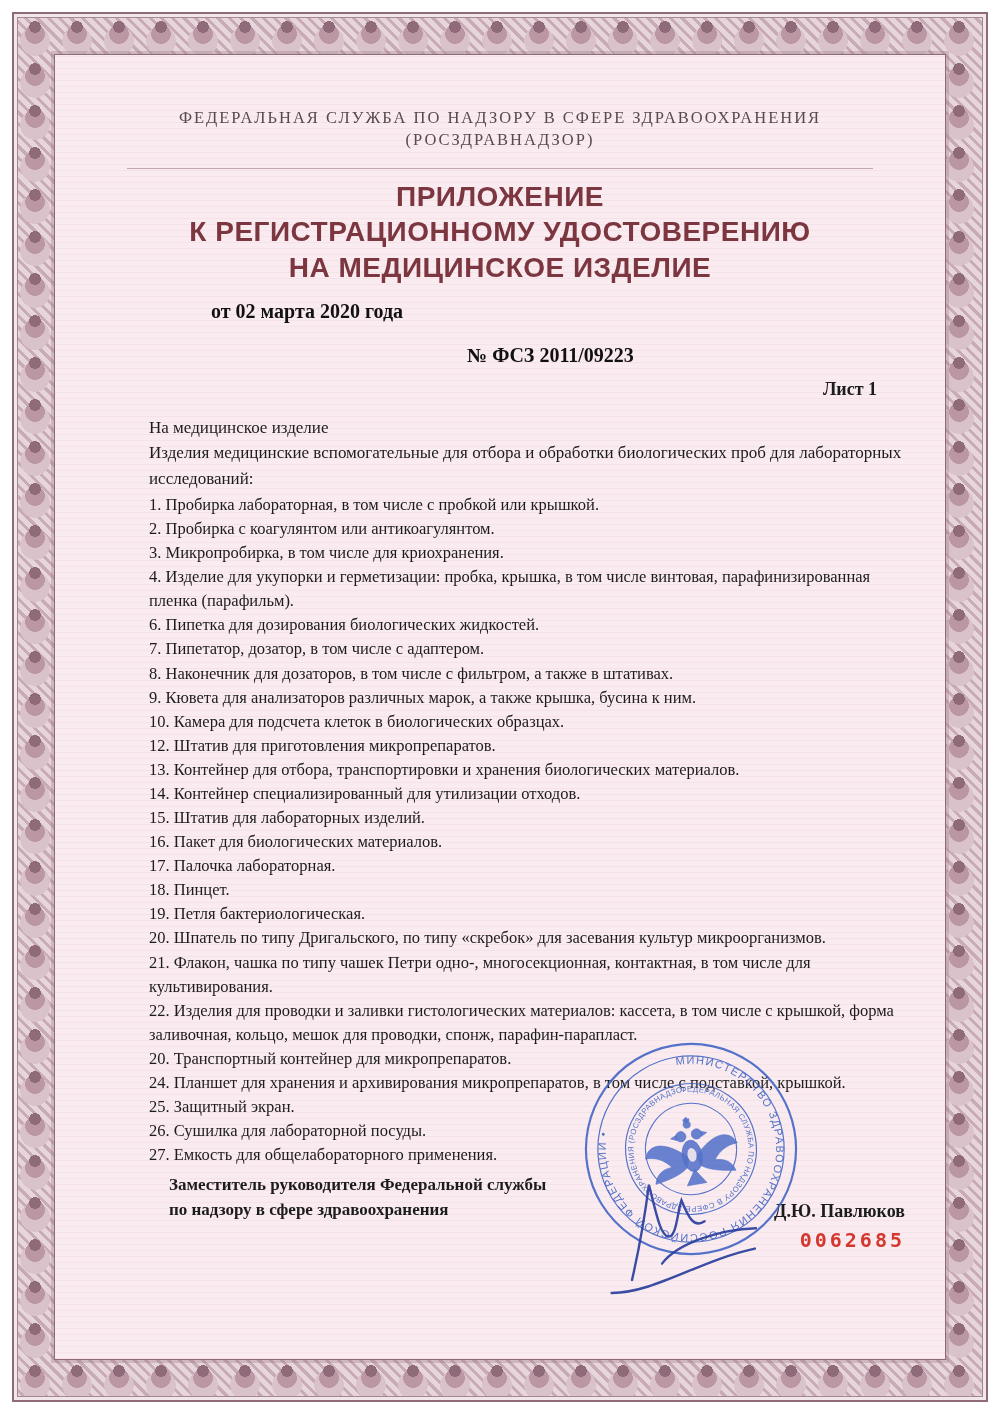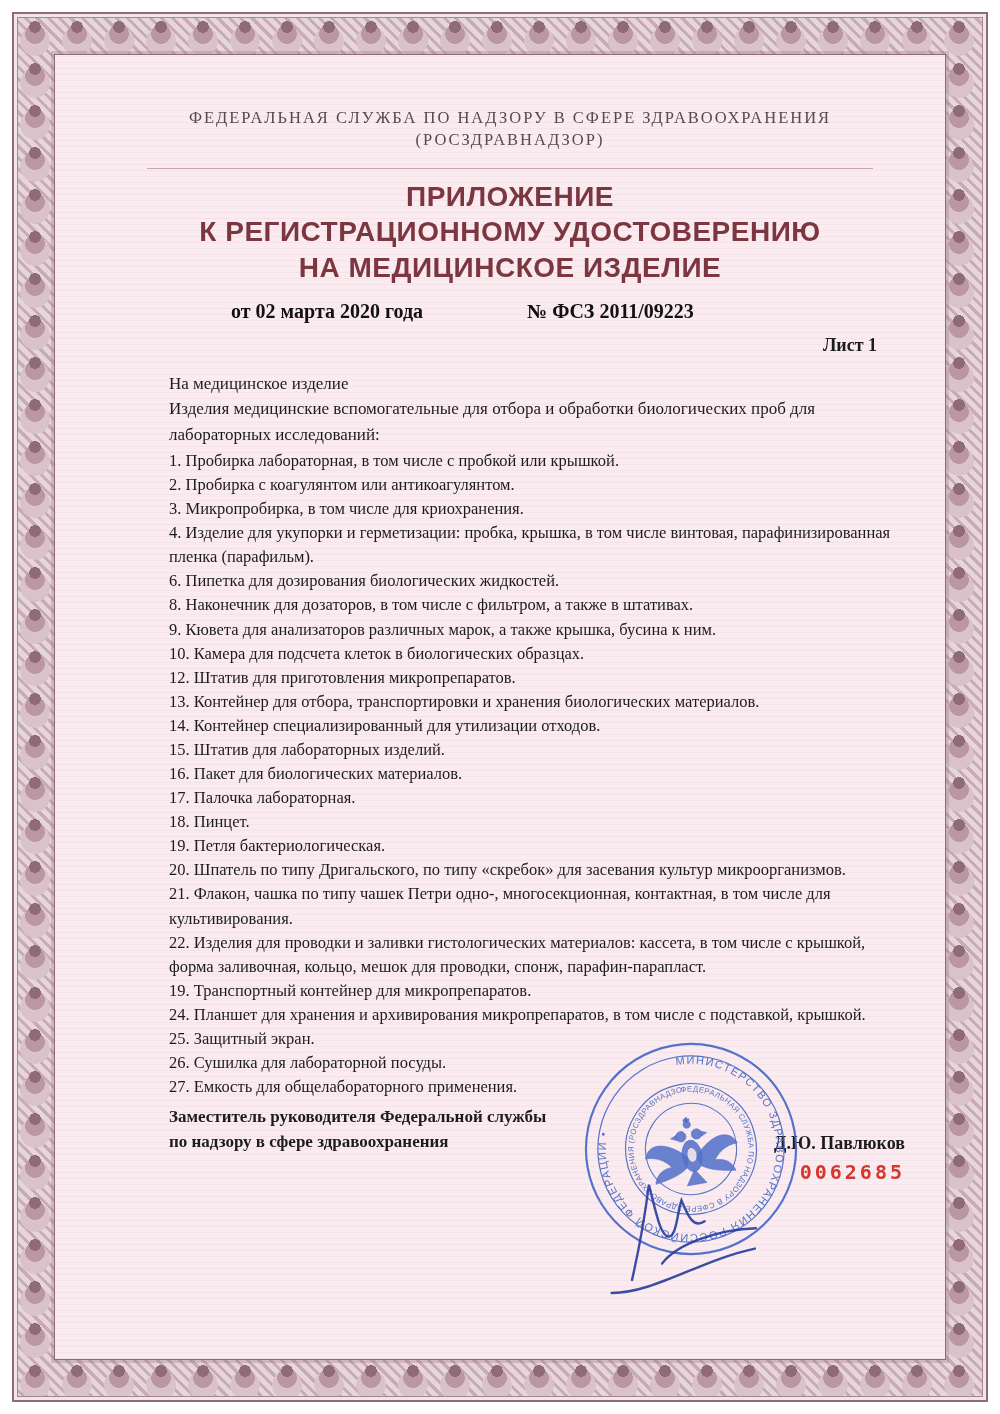--- a/index.html
+++ b/index.html
@@ -21,38 +21,37 @@
     border:2px solid #8f6b79;
     box-shadow: inset 0 0 0 3px #f1e6ea, inset 0 0 0 4px #a68693;
   }
   .inner {
     position:absolute; inset:54px;
     background-color:#f9ebef;
     background-image:repeating-linear-gradient(0deg, rgba(199,149,162,.10) 0 1px, transparent 1px 6px);
     border:1px solid #8f6b79;
     box-shadow:0 0 0 3px rgba(143,107,121,.28);
     overflow:hidden;
-    padding-left:20px;
   }
   header.doc-head { padding:52px 40px 0 40px; text-align:center; }
   .org { font-size:16.5px; letter-spacing:2px; color:#564a50; line-height:1.35; }
   .rule { height:1px; background:rgba(151,109,122,.55); width:92%; margin:16px auto 8px auto; }
   .doc-title { margin:10px 0 0 0; font-family:"Liberation Sans", sans-serif; font-weight:bold;
     font-size:28px; line-height:1.28; color:#7b3640; letter-spacing:.5px; }
   .doc-title span { display:block; }
-  .meta-row { display:flex; margin-top:14px; font-weight:bold; font-size:20px; color:#111; text-align:left;gap:40px; }
+  .meta-row { display:flex; margin-top:14px; font-weight:bold; font-size:20px; color:#111; text-align:left; }
   .meta-date { margin-left:116px; }
-  .meta-number { margin-left:64px; }
+  .meta-number { margin-left:64px;margin-top:44px; }
   .sheet { margin-top:12px; text-align:right; padding-right:28px; font-weight:bold; font-size:18px; }
   main.content { padding:18px 40px 0 94px; text-align:left; }
   .intro { margin:0 0 2px 0; font-size:17px; }
   .product-title { margin:2px 0 2px 0; font-size:17px; font-weight:normal; line-height:1.5; }
   .items { margin-top:1px; }
   .item { font-size:16.5px; line-height:1.46; }
-  .footer-row { display:flex; justify-content:space-between; align-items:flex-end; margin-top:6px; }
+  .footer-row { display:flex; justify-content:space-between; align-items:flex-end; margin-top:6px;margin-left:20px; }
   .signer { font-weight:bold; font-size:17px; line-height:1.45; }
   .signer-name { font-weight:bold; font-size:18px; white-space:nowrap; }
   .serial { margin-top:6px; text-align:right; font-family:"DejaVu Sans Mono", monospace;
     font-size:20px; font-weight:bold; letter-spacing:3px; color:#d5372f; }
   .stamp { position:absolute; left:582px; top:1040px; width:218px; height:218px;
     transform:rotate(-10deg); opacity:.88; pointer-events:none; }
   .signature { position:absolute; left:596px; top:1168px; width:180px; height:130px;
     transform:rotate(-8deg); opacity:.92; pointer-events:none; }
 </style>
 </head>
@@ -89,20 +88,21 @@
 
           <div class="item">2. Пробирка с коагулянтом или антикоагулянтом.</div>
 
           <div class="item">3. Микропробирка, в том числе для криохранения.</div>
 
           <div class="item">4. Изделие для укупорки и герметизации: пробка, крышка, в том числе винтовая, парафинизированная пленка (парафильм).</div>
 
 
           <div class="item">6. Пипетка для дозирования биологических жидкостей.</div>
 
+          <div class="item">7. Пипетатор, дозатор, в том числе с адаптером.</div>
 
           <div class="item">8. Наконечник для дозаторов, в том числе с фильтром, а также в штативах.</div>
 
           <div class="item">9. Кювета для анализаторов различных марок, а также крышка, бусина к ним.</div>
 
           <div class="item">10. Камера для подсчета клеток в биологических образцах.</div>
 
 
           <div class="item">12. Штатив для приготовления микропрепаратов.</div>
 
@@ -119,21 +119,21 @@
           <div class="item">18. Пинцет.</div>
 
           <div class="item">19. Петля бактериологическая.</div>
 
           <div class="item">20. Шпатель по типу Дригальского, по типу «скребок» для засевания культур микроорганизмов.</div>
 
           <div class="item">21. Флакон, чашка по типу чашек Петри одно-, многосекционная, контактная, в том числе для культивирования.</div>
 
           <div class="item">22. Изделия для проводки и заливки гистологических материалов: кассета, в том числе с крышкой, форма заливочная, кольцо, мешок для проводки, спонж, парафин-парапласт.</div>
 
-          <div class="item">19. Транспортный контейнер для микропрепаратов.</div>
+          <div class="item">20. Транспортный контейнер для микропрепаратов.</div>
 
           <div class="item">24. Планшет для хранения и архивирования микропрепаратов, в том числе с подставкой, крышкой.</div>
 
           <div class="item">25. Защитный экран.</div>
 
           <div class="item">26. Сушилка для лабораторной посуды.</div>
 
           <div class="item">27. Емкость для общелабораторного применения.</div>
         </div>
 

